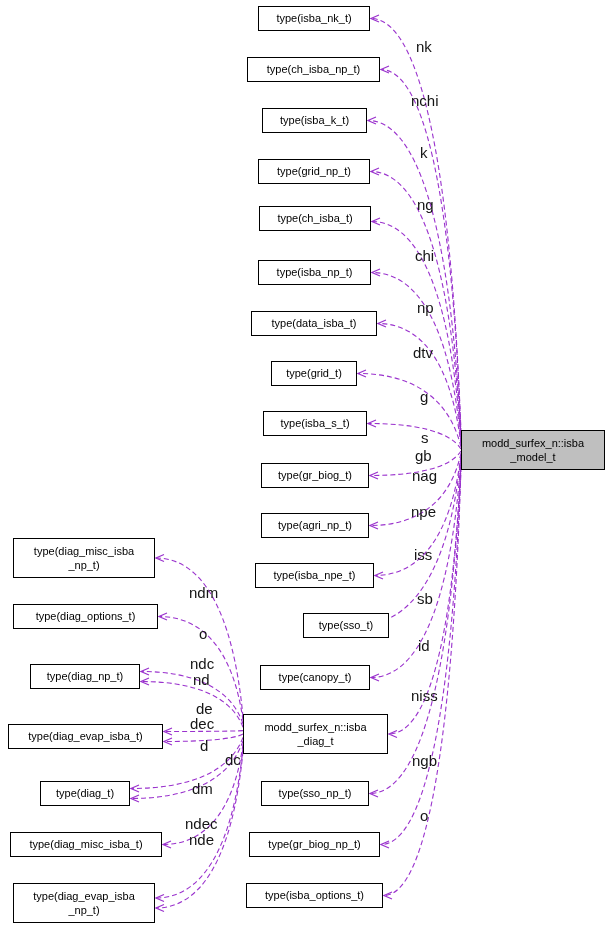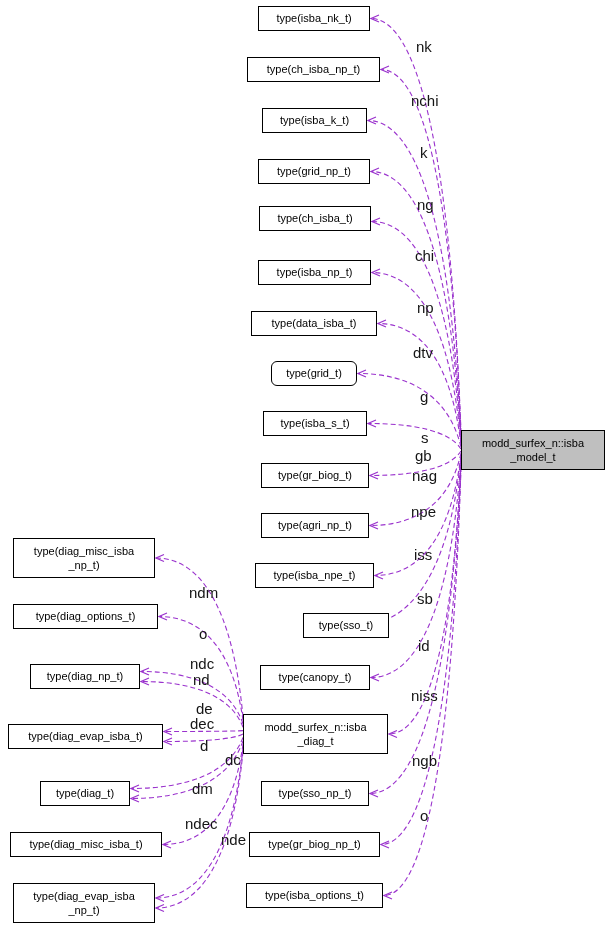--- a/index.html
+++ b/index.html
@@ -74,21 +74,21 @@
       </div>
       <div class="node type" style="left: 259px; top: 206px; width: 112px; height: 25px;">
         <div>type(ch_isba_t)</div>
       </div>
       <div class="node type" style="left: 258px; top: 260px; width: 113px; height: 25px;">
         <div>type(isba_np_t)</div>
       </div>
       <div class="node type" style="left: 251px; top: 311px; width: 126px; height: 25px;">
         <div>type(data_isba_t)</div>
       </div>
-      <div class="node type" style="left: 271px; top: 361px; width: 86px; height: 25px; border-radius: 6px;">
+      <div class="node type" style="left: 271px; top: 361px; width: 86px; height: 25px;">
         <div>type(grid_t)</div>
       </div>
       <div class="node type" style="left: 263px; top: 411px; width: 104px; height: 25px;">
         <div>type(isba_s_t)</div>
       </div>
       <div class="node type" style="left: 261px; top: 463px; width: 108px; height: 25px;">
         <div>type(gr_biog_t)</div>
       </div>
       <div class="node type" style="left: 261px; top: 513px; width: 108px; height: 25px;">
         <div>type(agri_np_t)</div>
@@ -165,15 +165,15 @@
       <span class="edge-label" style="left: 189px; top: 584px;">ndm</span>
       <span class="edge-label" style="left: 199px; top: 625px;">o</span>
       <span class="edge-label" style="left: 190px; top: 655px;">ndc</span>
       <span class="edge-label" style="left: 193px; top: 671px;">nd</span>
       <span class="edge-label" style="left: 196px; top: 700px;">de</span>
       <span class="edge-label" style="left: 190px; top: 715px;">dec</span>
       <span class="edge-label" style="left: 200px; top: 737px;">d</span>
       <span class="edge-label" style="left: 195px; top: 751px; margin-left: 30px;">dc</span>
       <span class="edge-label" style="left: 192px; top: 780px;">dm</span>
       <span class="edge-label" style="left: 185px; top: 815px;">ndec</span>
-      <span class="edge-label" style="left: 189px; top: 831px; margin-left: 32px;">nde</span>
+      <span class="edge-label" style="left: 189px; top: 831px;">nde</span>
     </div>
 </div>
 
 </body></html>

